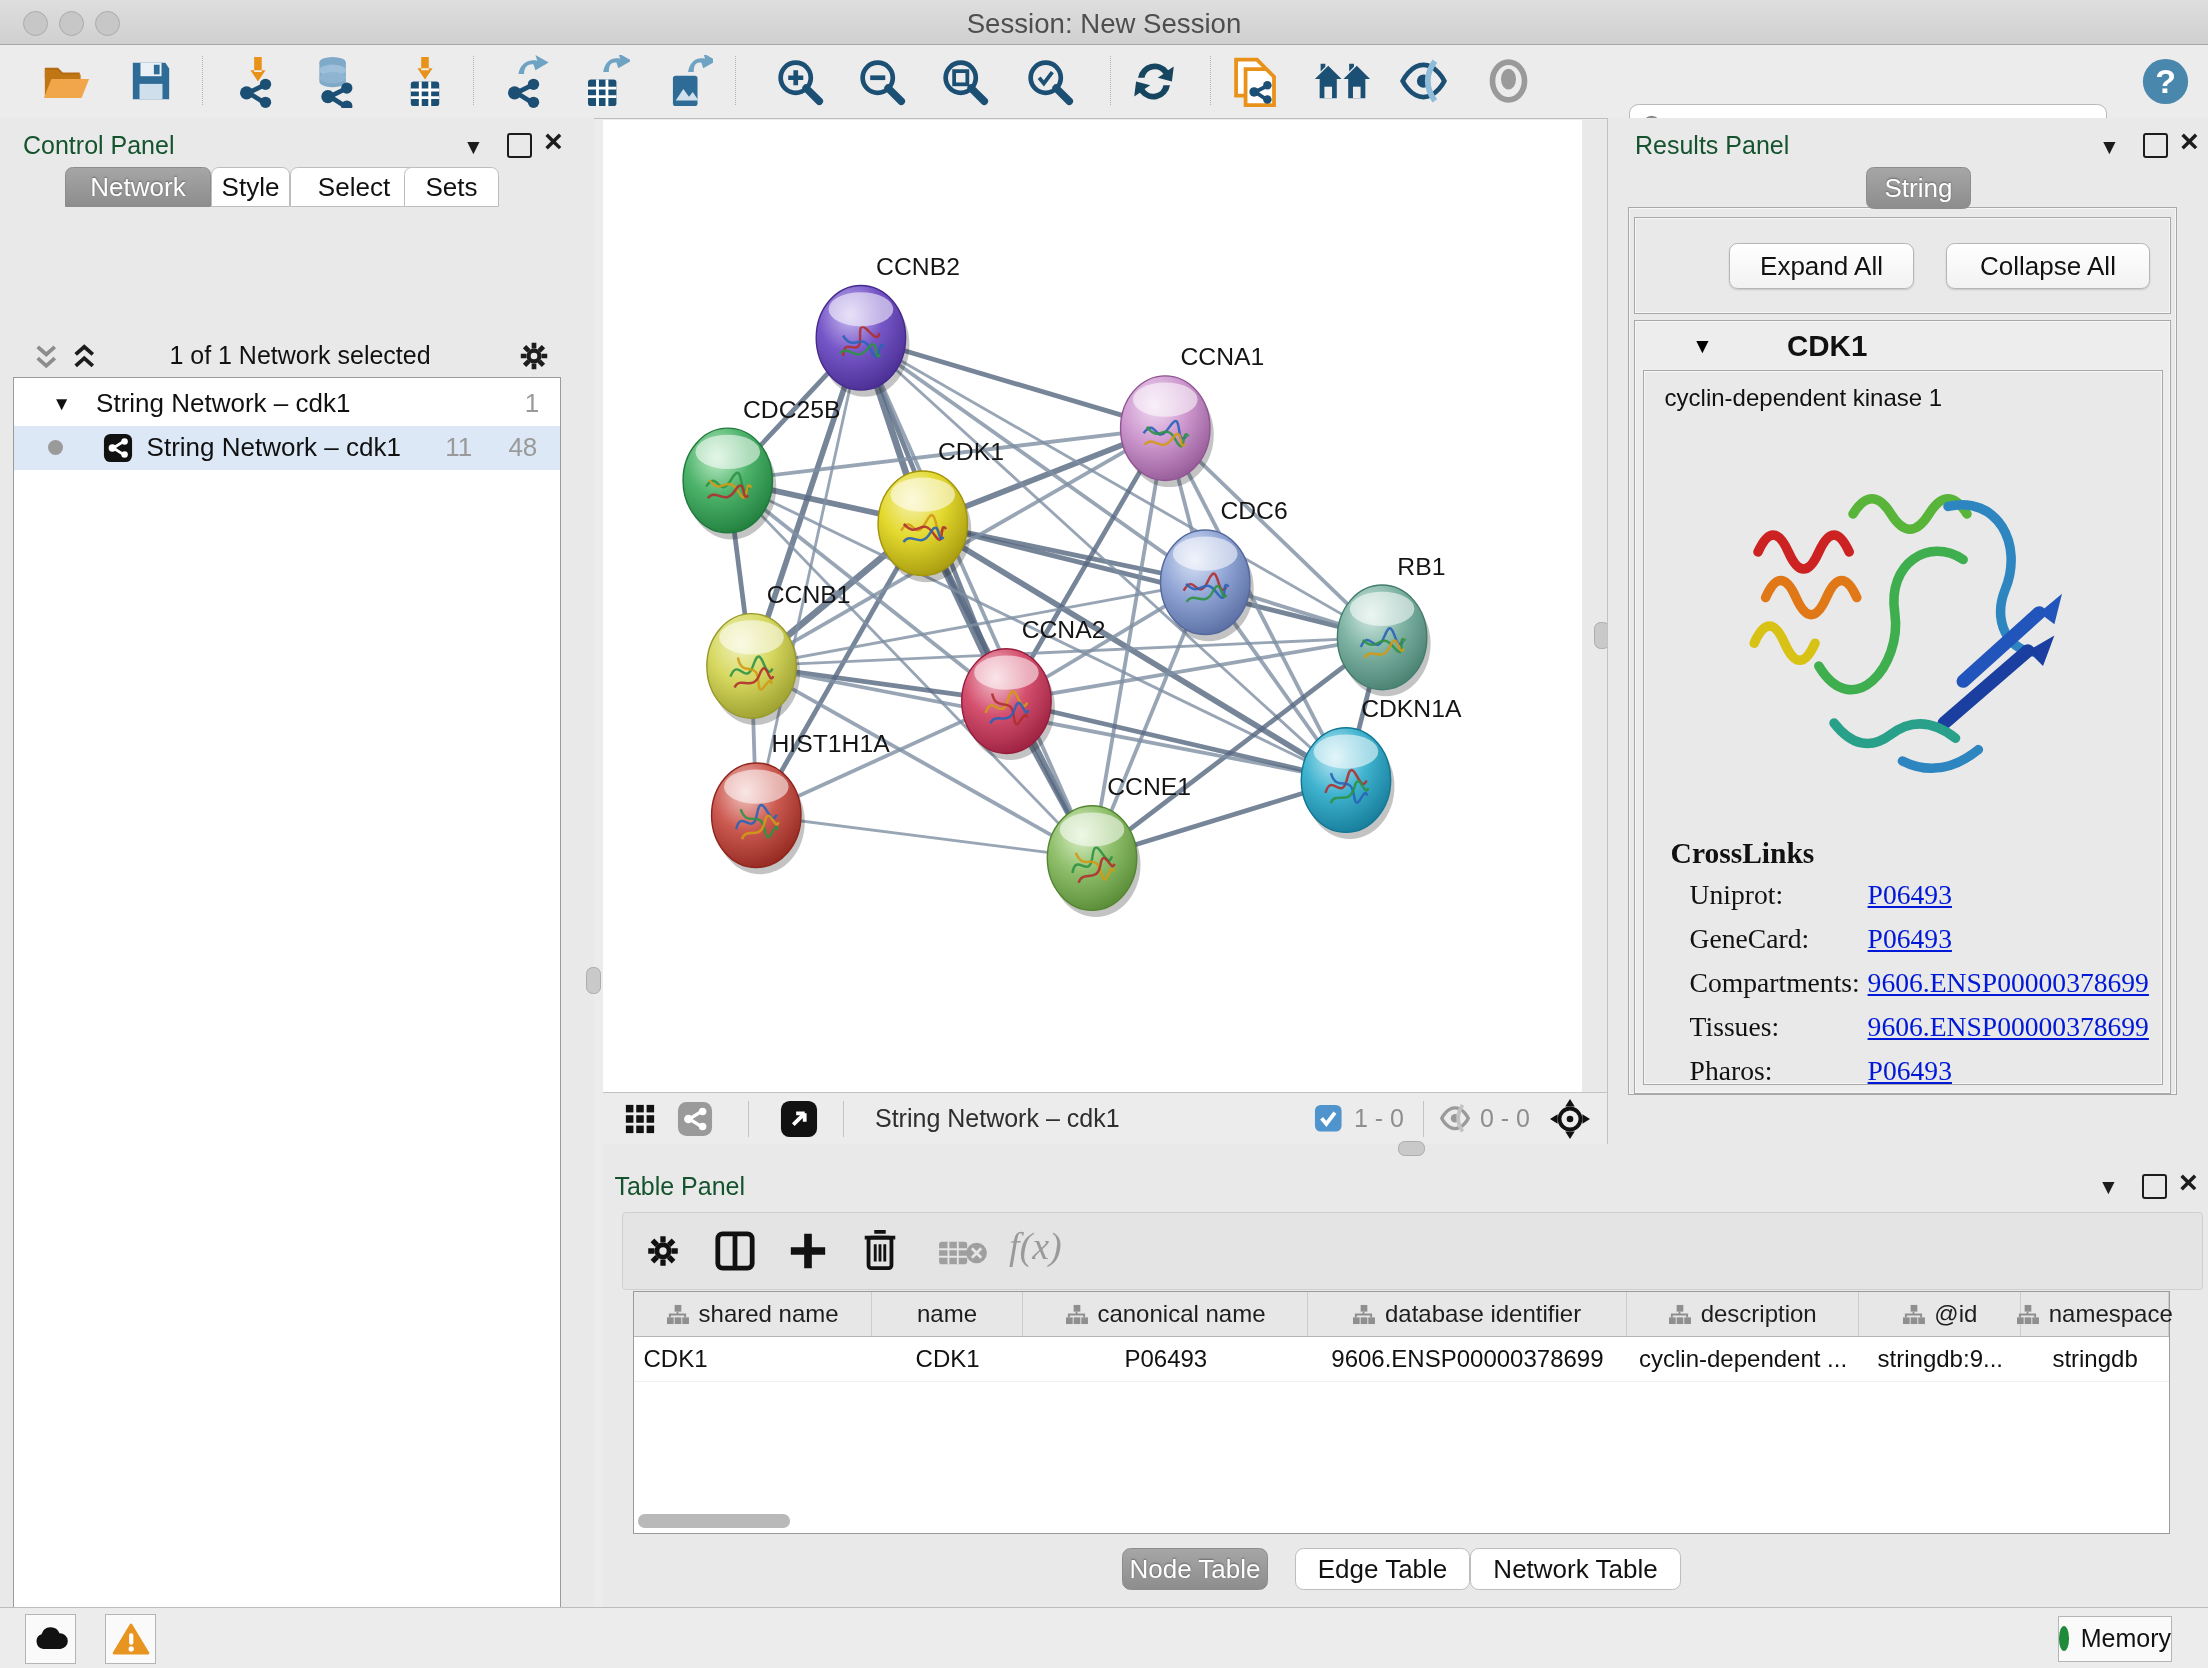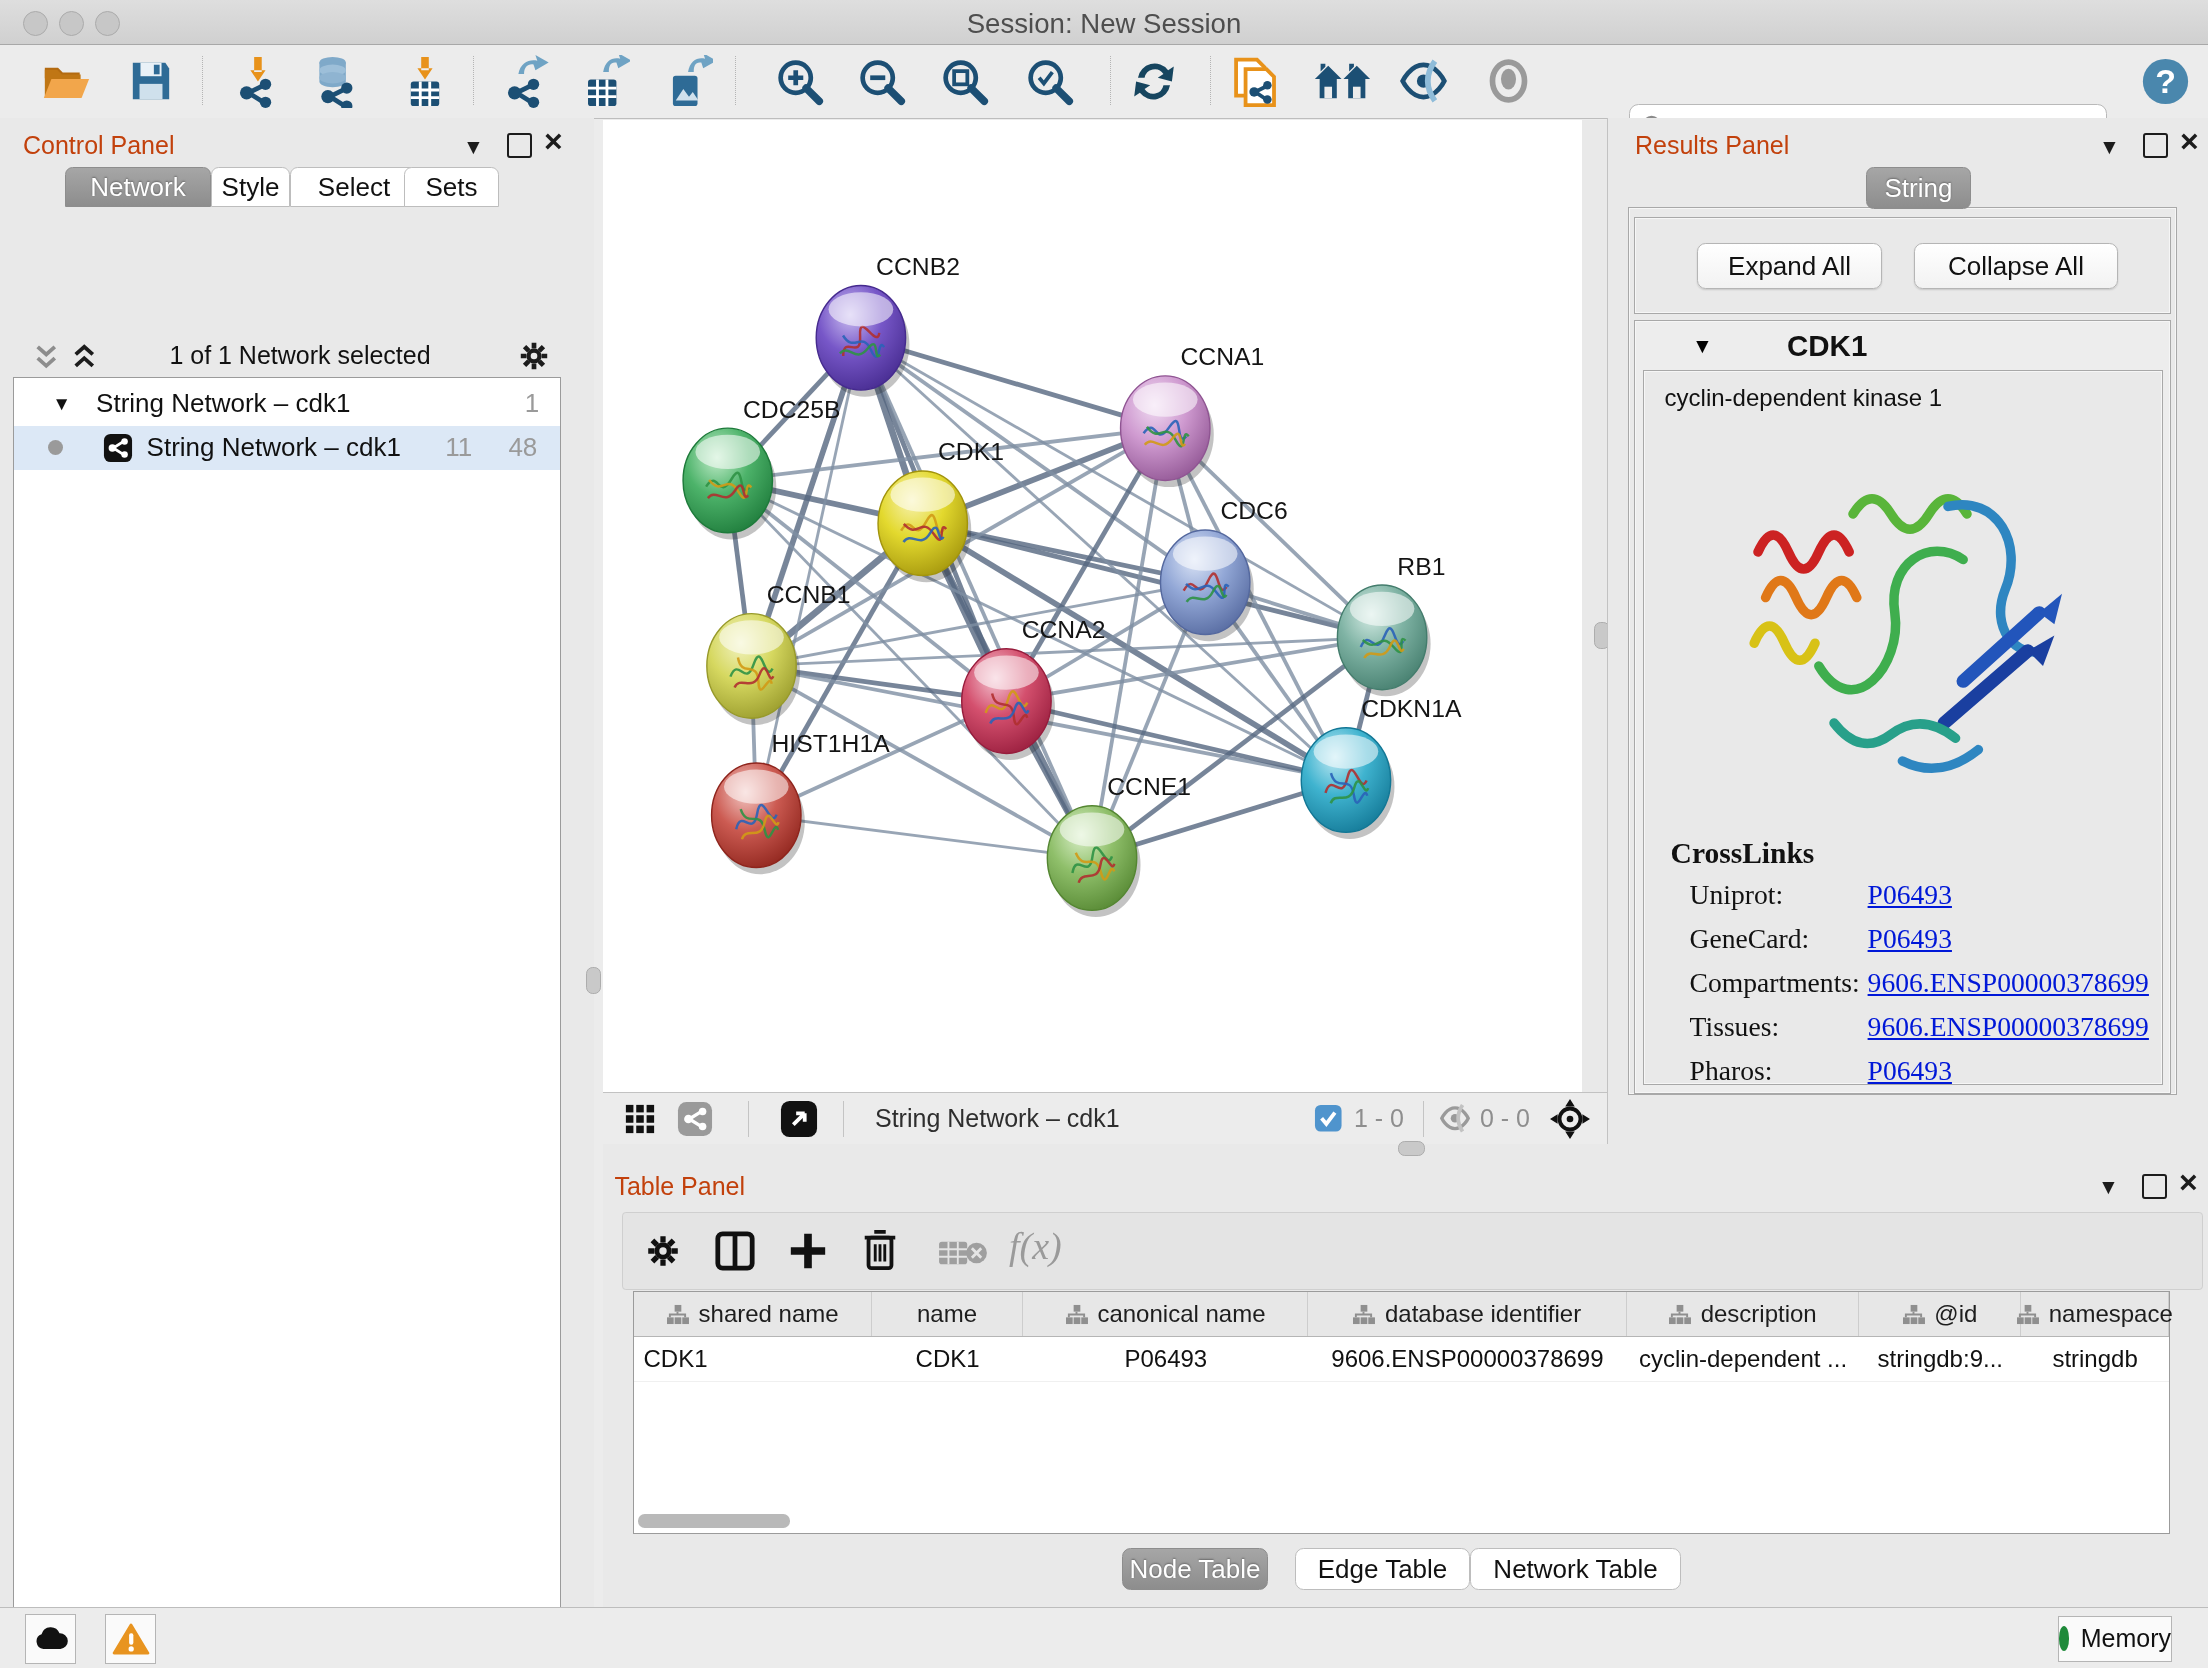--- a/index.html
+++ b/index.html
@@ -18,33 +18,33 @@
   #toolbar{left:0;top:45px;width:2208px;height:73px;background:#ececec;
       border-bottom:1px solid #bdbdbd;}
   .tbtn{position:absolute;top:7.6px;width:63px;height:57px;display:flex;
       align-items:center;justify-content:center;}
   .tsep{position:absolute;top:11.4px;width:0;height:49px;border-left:1.9px dotted #b4b4b4;}
   #search-box{position:absolute;left:1629px;top:59px;width:476px;height:42px;
       background:#fff;border:1px solid #b9b9b9;border-radius:9.5px;display:flex;align-items:center;}
   #search-box svg{margin-left:11.4px;}
   #search-input{border:none;outline:none;flex:1;height:34px;font-size:23px;background:transparent;}
   
-  .panel-title{font-size:25px;color:#c2410c;}
+  .panel-title{font-size:25px;color:#14532d;}
   .wctl{position:absolute;top:0;font-size:27px;color:#1c1c1c;}
   .tri{font-size:21px;color:#1c1c1c;}
   .floatbox{width:21px;height:21px;border:2.9px solid #1c1c1c;border-radius:2.9px;}
   .closex{font-size:32px;font-weight:bold;line-height:21px;color:#1c1c1c;}
   .tab{position:absolute;height:40px;border:1px solid #bdbdbd;background:#fff;
       display:flex;align-items:center;justify-content:center;font-size:26px;color:#111;
       border-radius:7.6px 7.6px 0 0;box-sizing:border-box;}
   .tab.sel{background:linear-gradient(#a6a6a6,#8d8d8d);color:#fff;border-color:#8d8d8d;
       text-shadow:0 -1px 1.9px rgba(0,0,0,.35);}
   .btn{background:linear-gradient(#ffffff,#f2f2f2);border:1px solid #b5b5b5;border-radius:8.6px;
       display:flex;align-items:center;justify-content:center;font-size:26px;color:#111;
-      box-shadow:0 1px 1.9px rgba(0,0,0,.15);}
+      box-shadow:0 1px 1.9px rgba(0,0,0,.15);margin-left:32px;}
   
   #control-panel{left:0;top:118px;width:594px;height:1489px;background:#e9e9e9;}
   #cp-tree{position:absolute;left:13.3px;top:259px;width:548px;height:1316px;background:#fff;
       border:1px solid #9b9b9b;box-sizing:border-box;}
   .tree-row{position:relative;height:44px;display:flex;align-items:center;font-size:26px;color:#111;}
   .tree-row.sel{background:#dce8f6;}
   .cnt{color:#9a9a9a;}
   #cp-sub{position:absolute;left:0;top:217px;width:594px;height:42px;}
   
   #net-canvas{left:603px;top:120px;width:979px;height:972px;background:#fff;}

